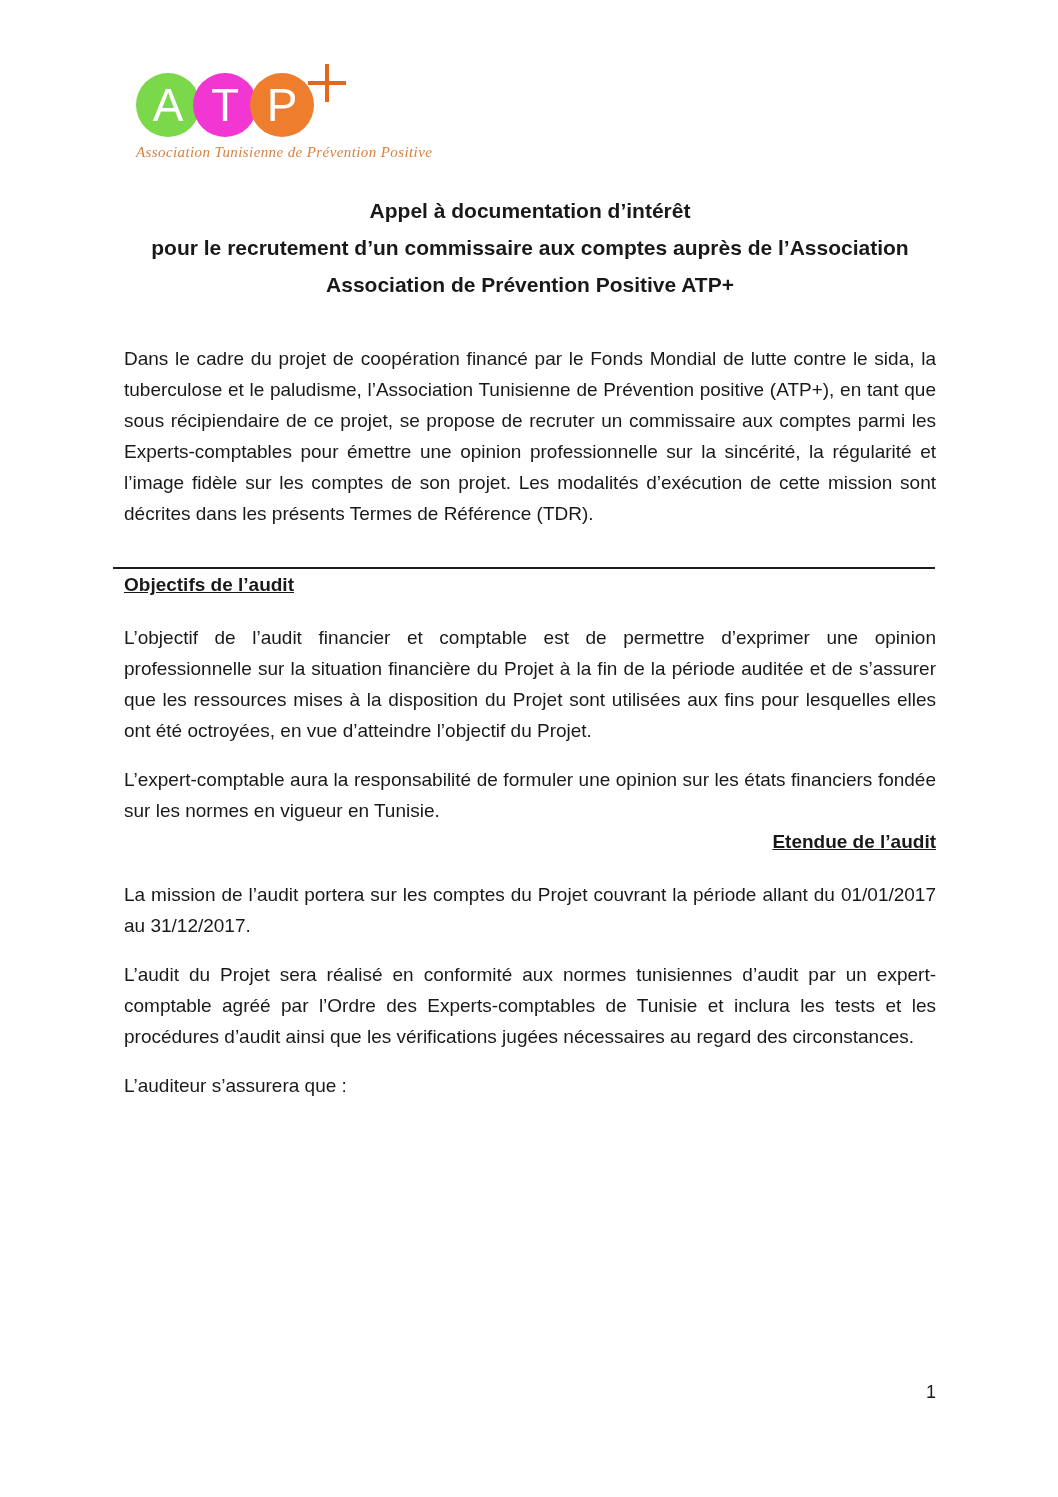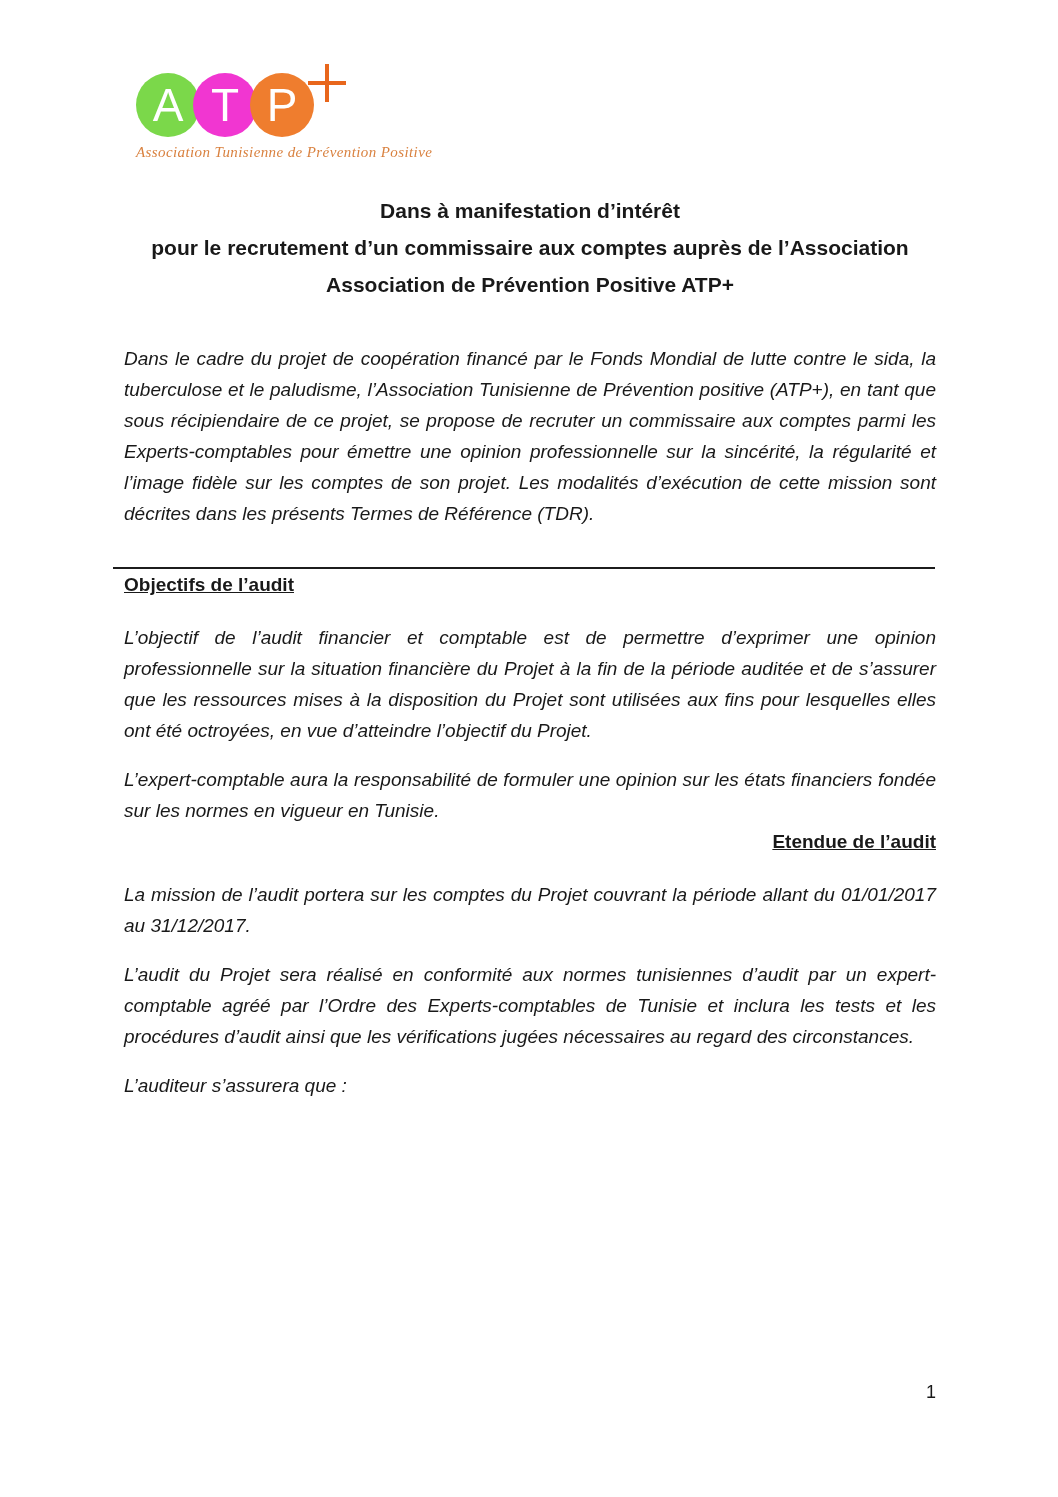--- a/index.html
+++ b/index.html
@@ -51,21 +51,20 @@
     text-align:center;
     font-weight:bold;
     font-size:21px;
     line-height:37px;
   }
   p.body {
     font-size:19px;
     line-height:31px;
     text-align:justify;
     margin:31px 0 0 0;
-    font-style:italic;
   }
   p.intro { margin-top:40px; }
   hr.divider {
     border:none;
     border-top:2px solid #1c1c1c;
     width:822px;
     margin:38px 0 0 -11px;
   }
   h2.section-heading {
     font-size:19px;
@@ -99,21 +98,21 @@
         <span class="bar-h" style="background: rgb(232, 102, 28);"></span>
         <span class="bar-v" style="background: rgb(232, 102, 28);"></span>
       </span>
     </div>
     <div class="logo-tagline" style="color: rgb(217, 129, 63);">Association Tunisienne de Prévention Positive</div>
   </div>
 
   <div class="content">
 
     <div class="doc-title">
-      <div>Dans à manifestation d’intérêt</div>
+      <div>Appel à documentation d’intérêt</div>
       <div>pour le recrutement d’un commissaire aux comptes auprès de l’Association</div>
       <div>Association de Prévention Positive ATP+</div>
     </div>
 
     <p class="body intro">Dans le cadre du projet de coopération financé par le Fonds Mondial de lutte contre le sida, la tuberculose et le paludisme, l’Association Tunisienne de Prévention positive (ATP+), en tant que sous récipiendaire de ce projet, se propose de recruter un commissaire aux comptes parmi les Experts-comptables pour émettre une opinion professionnelle sur la sincérité, la régularité et l’image fidèle sur les comptes de son projet. Les modalités d’exécution de cette mission sont décrites dans les présents Termes de Référence (TDR).</p>
 
     <hr class="divider">
 
     <h2 class="section-heading h-objectifs">Objectifs de l’audit</h2>
     <p class="body mt-head">L’objectif de l’audit financier et comptable est de permettre d’exprimer une opinion professionnelle sur la situation financière du Projet à la fin de la période auditée et de s’assurer que les ressources mises à la disposition du Projet sont utilisées aux fins pour lesquelles elles ont été octroyées, en vue d’atteindre l’objectif du Projet.</p>

